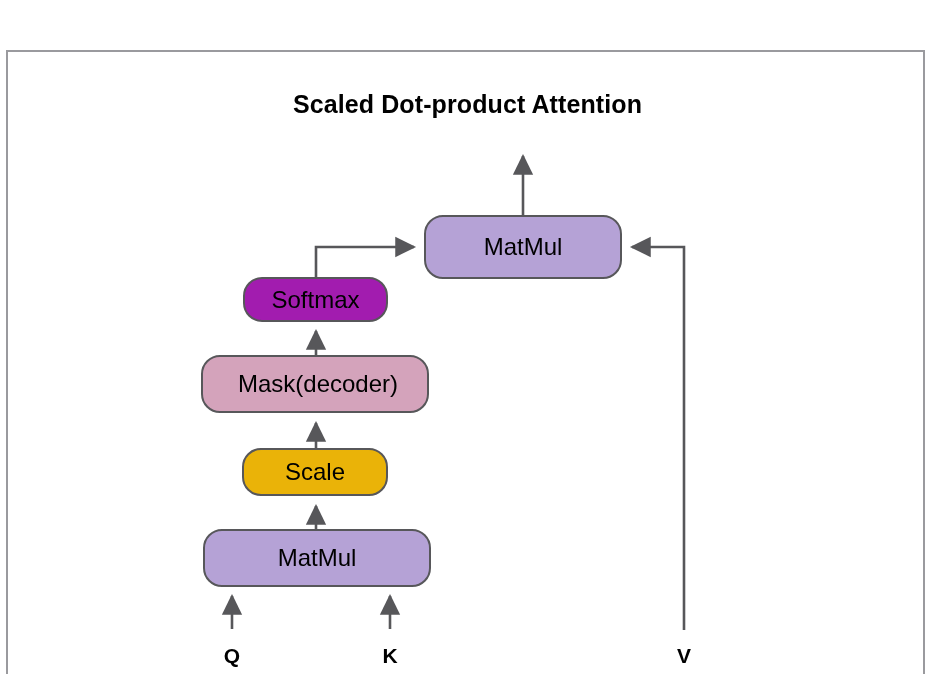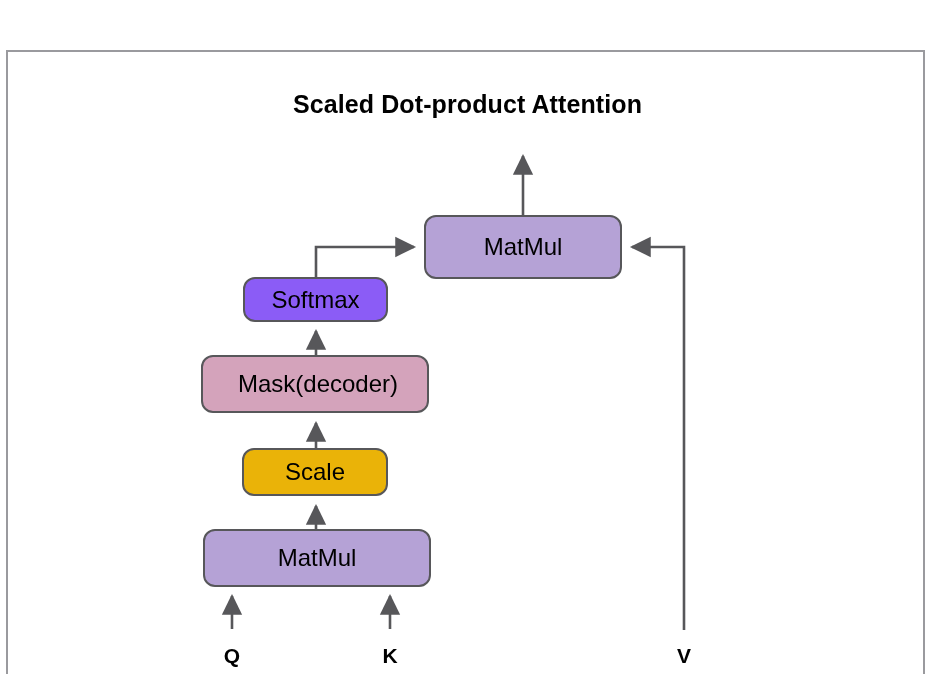--- a/index.html
+++ b/index.html
@@ -38,21 +38,21 @@
     text-align: center;
     font-size: 25px;
     font-weight: bold;
     color: #000000;
     letter-spacing: 0.1px;
   }
   .node-box {
     position: absolute;
     box-sizing: border-box;
     border: 2.5px solid #57575a;
-    border-radius: 12px;
+    border-radius: 19px;
     display: flex;
     align-items: center;
     justify-content: center;
     color: #000000;
     font-size: 24px;
     font-weight: normal;
     line-height: 1;
   }
   #node-matmul-top {
     left: 424px; top: 171px; width: 198px; height: 64px;
@@ -133,21 +133,21 @@
 
     <g>
       <line x1="523" y1="171" x2="523" y2="112" stroke="#57575a" stroke-width="2.6" marker-end="url(#arrowhead)"></line>
     </g>
   </svg>
 
   <div class="node-box" id="node-matmul-top" style="background:#b5a2d6">
     <span>MatMul</span>
   </div>
 
-  <div class="node-box" id="node-softmax" style="background:#8b5cf6">
+  <div class="node-box" id="node-softmax" style="background:#a21caf">
     <span>Softmax</span>
   </div>
 
   <div class="node-box" id="node-mask" style="background:#d4a3bb">
     <span>Mask(decoder)</span>
   </div>
 
   <div class="node-box" id="node-scale" style="background:#eab308">
     <span>Scale</span>
   </div>

